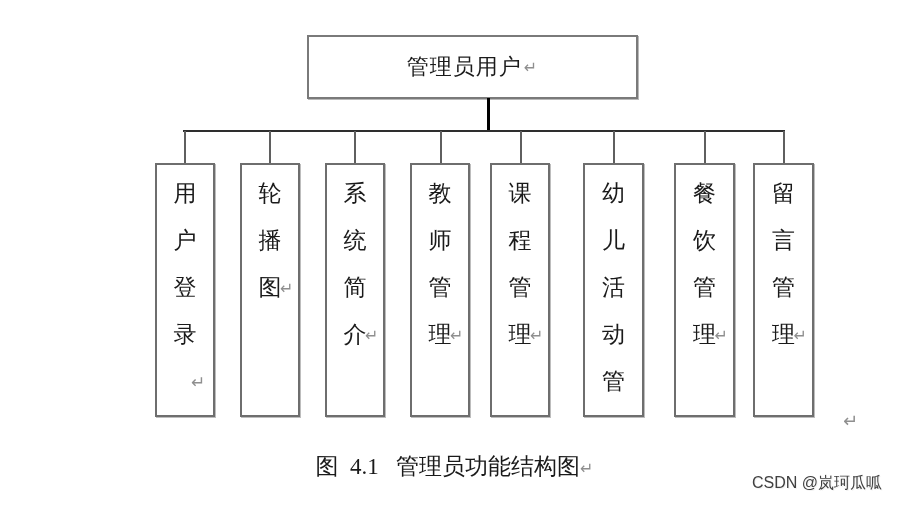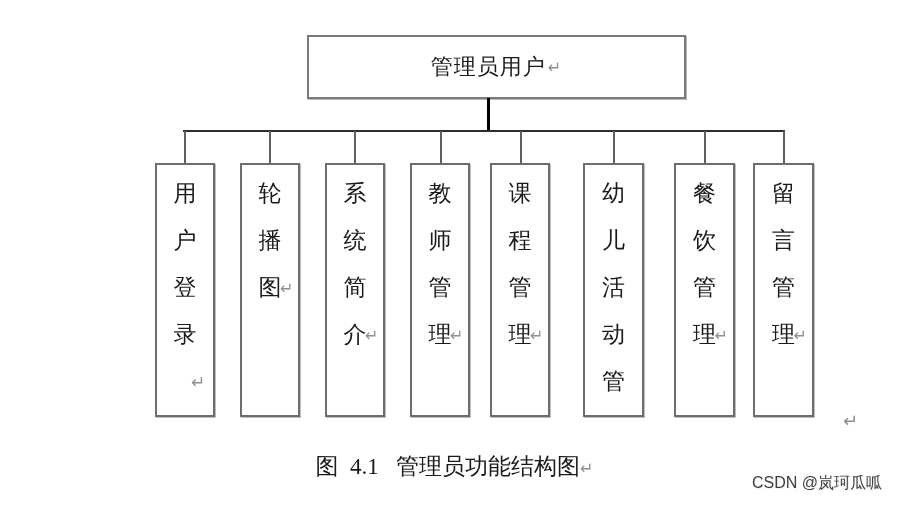--- a/index.html
+++ b/index.html
@@ -4,21 +4,21 @@
 <style>
   * { margin:0; padding:0; box-sizing:border-box; }
   html,body { background:#fff; }
   .stage {
     position:relative; width:909px; height:507px; background:#ffffff;
     font-family:"Liberation Serif","DejaVu Serif",serif; color:#1a1a1a;
     overflow:hidden;
   }
   
   .root-box {
-    position:absolute; left:307px; top:35px; width:379px; height:64px;
+    position:absolute; left:307px; top:35px; width:331px; height:64px;
     border:2px solid #7a7a7a; background:#fff;
     display:flex; align-items:center; justify-content:center;
     font-size:22px; letter-spacing:1px;
     box-shadow:1px 1px 0 #b9b9b9;
     text-align:center;
   }
   
   .line { position:absolute; }
   .vline-center { left:487px; top:98px; width:3px; height:33px; background:#000; }
   .hline { left:183px; top:130px; width:602px; height:2px; background:#2e2e2e; }

